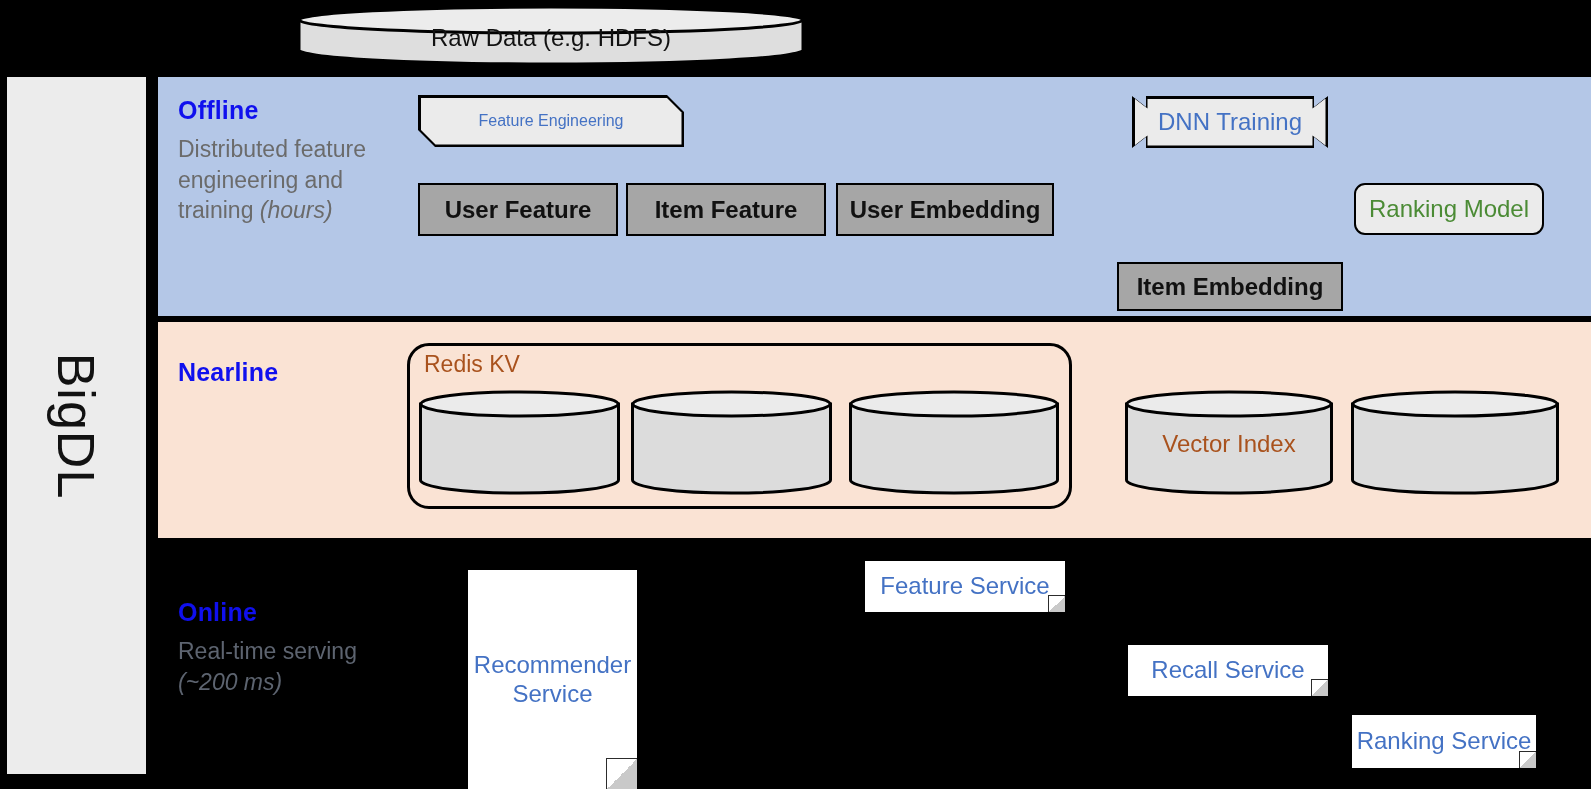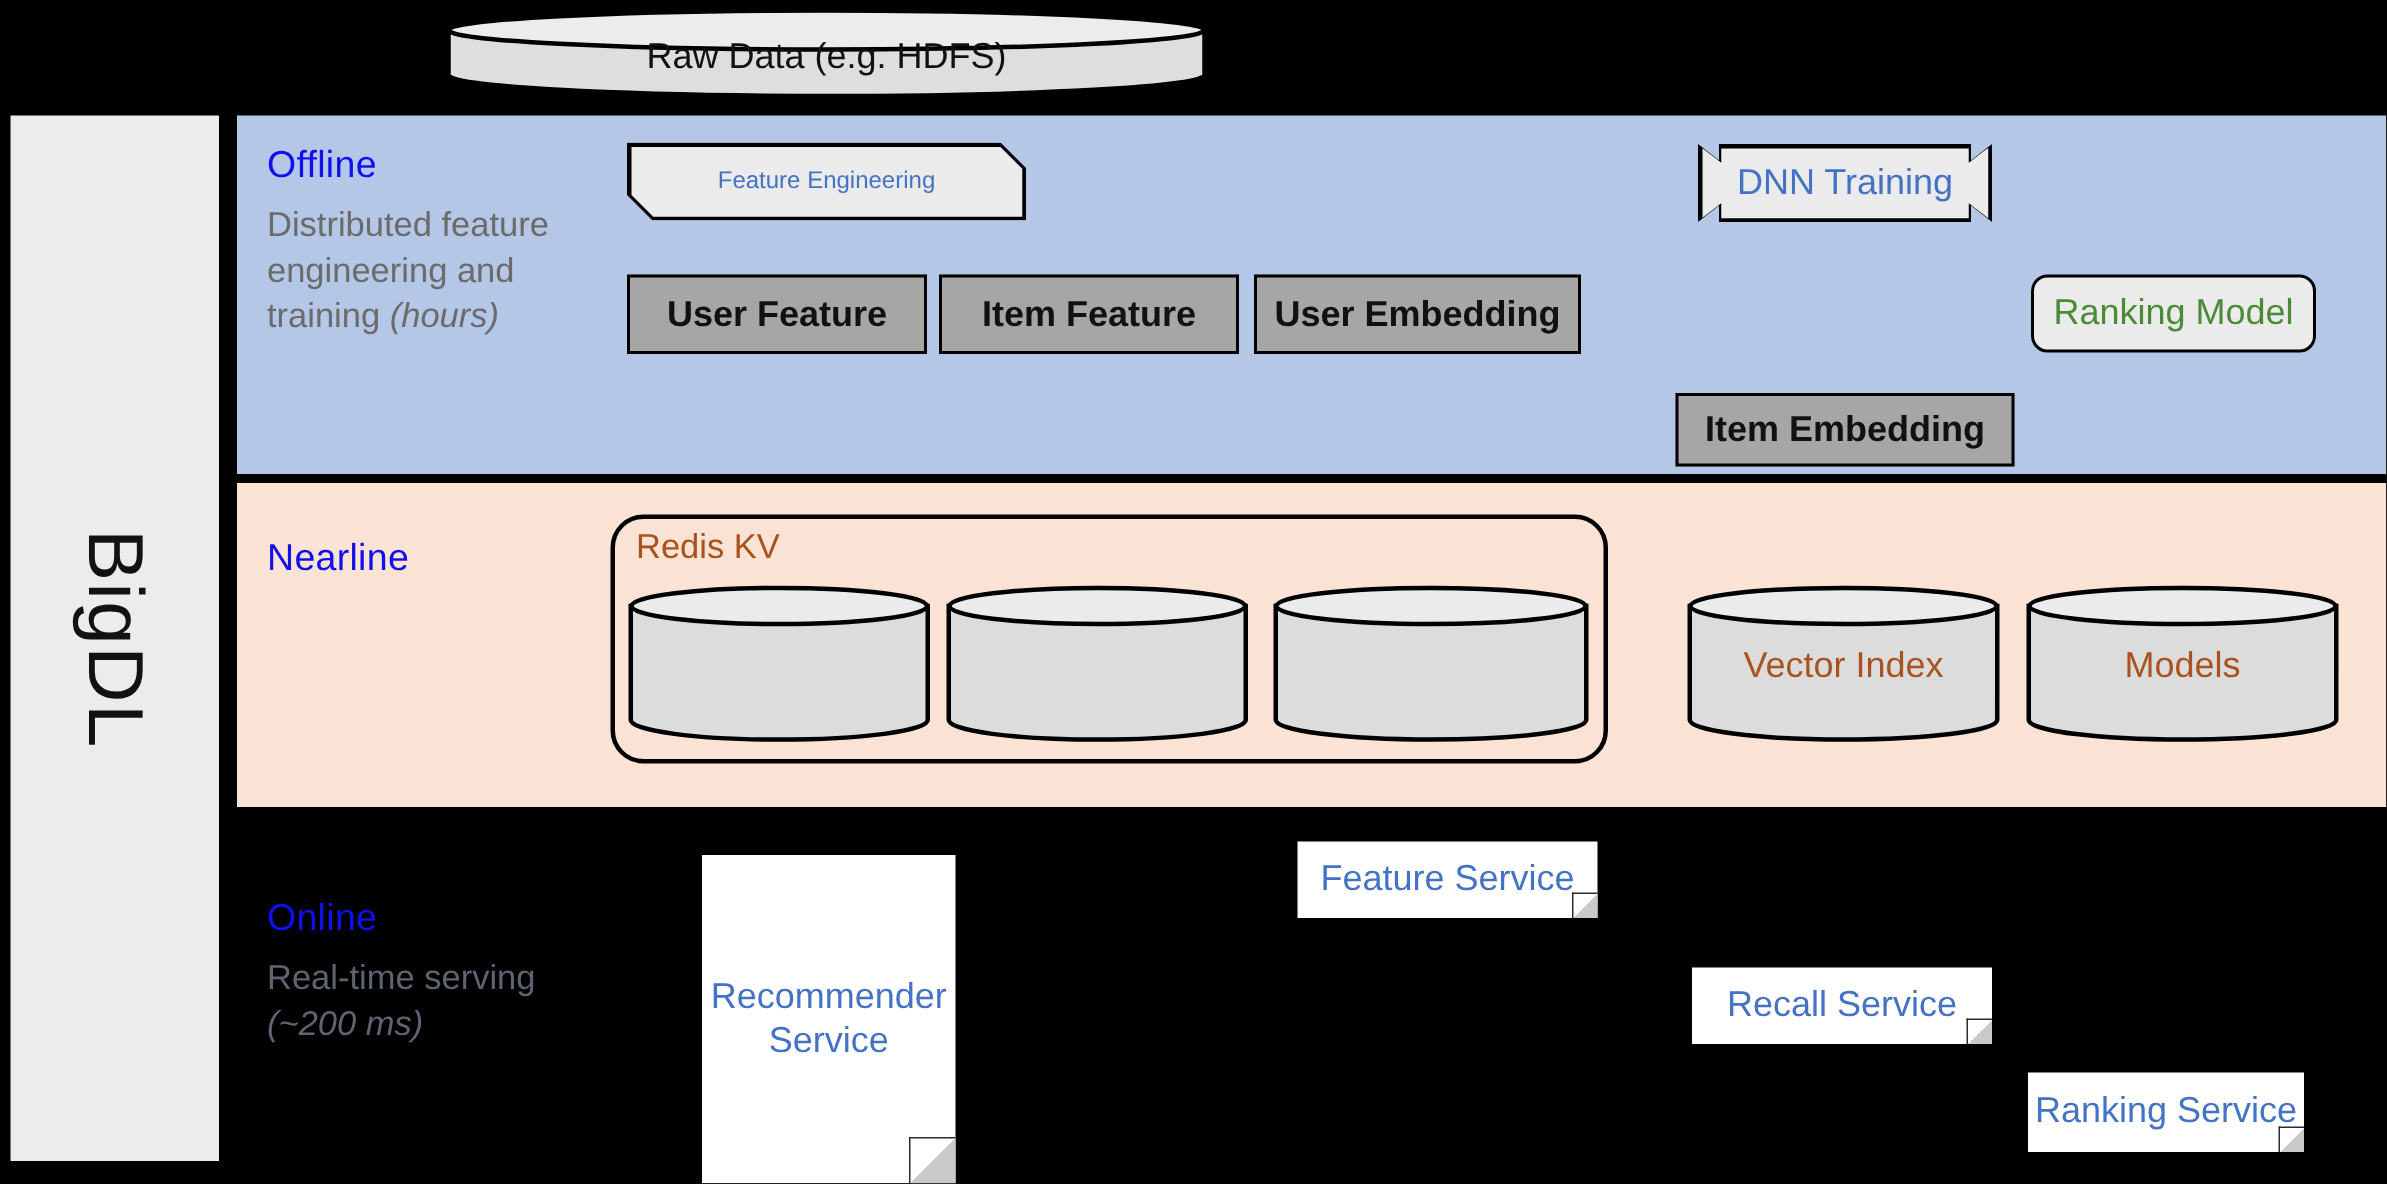--- a/index.html
+++ b/index.html
@@ -18,21 +18,21 @@
     transform:rotate(90deg);
     font-size:52px;color:#121212;letter-spacing:1px;white-space:nowrap;
     font-family:"Liberation Sans",sans-serif;
   }
 
   
   #band-offline{left:158px;top:77px;width:1433px;height:239px;background:#b4c7e7;}
   #band-nearline{left:158px;top:322px;width:1433px;height:216px;background:#fae3d4;}
 
   
-  .band-title{font-size:25px;color:#1010ee;font-weight:400;letter-spacing:.2px;}
+  .band-title{font-size:25px;color:#1010ee;font-weight:700;letter-spacing:.2px;}
   .band-sub{font-size:23px;color:#6b6b6b;line-height:1.33;}
   .band-sub i{font-style:italic;}
   .cap-offline{left:178px;top:96px;width:220px;}
   .cap-nearline{left:178px;top:358px;width:240px;}
   .cap-online{left:178px;top:598px;width:240px;}
   .cap-online .band-sub{color:#5d6470;font-style:normal;}
   .cap-online .ital{font-style:italic;}
 
   
   .node{display:flex;align-items:center;justify-content:center;text-align:center;}
@@ -244,21 +244,20 @@
       <path d="M2.5,14 L2.5,90 a102,13 0 0 0 205,0 L207.5,14 Z" fill="#dcdcdc" stroke="#000" stroke-width="3"></path>
       <ellipse cx="105" cy="14" rx="102" ry="12" fill="#ebebeb" stroke="#000" stroke-width="3"></ellipse>
     </svg>
     <div class="cyl-label">Vector Index</div>
   </div>
   <div class="cyl" style="left:1350px;top:390px;">
     <svg width="210" height="106" viewBox="0 0 210 106">
       <path d="M2.5,14 L2.5,90 a102,13 0 0 0 205,0 L207.5,14 Z" fill="#dcdcdc" stroke="#000" stroke-width="3"></path>
       <ellipse cx="105" cy="14" rx="102" ry="12" fill="#ebebeb" stroke="#000" stroke-width="3"></ellipse>
     </svg>
-    <div class="cyl-label">Models</div>
   </div>
 
   <div class="svc" style="left:468px;top:570px;width:169px;height:219px;">
     <div class="svc-txt" style="padding:0 10px;">
         <span>Recommender Service</span>
       </div>
     <div class="fold fold-big"></div>
   </div>
 
   <div class="svc" style="left:865px;top:561px;width:200px;height:51px;">

